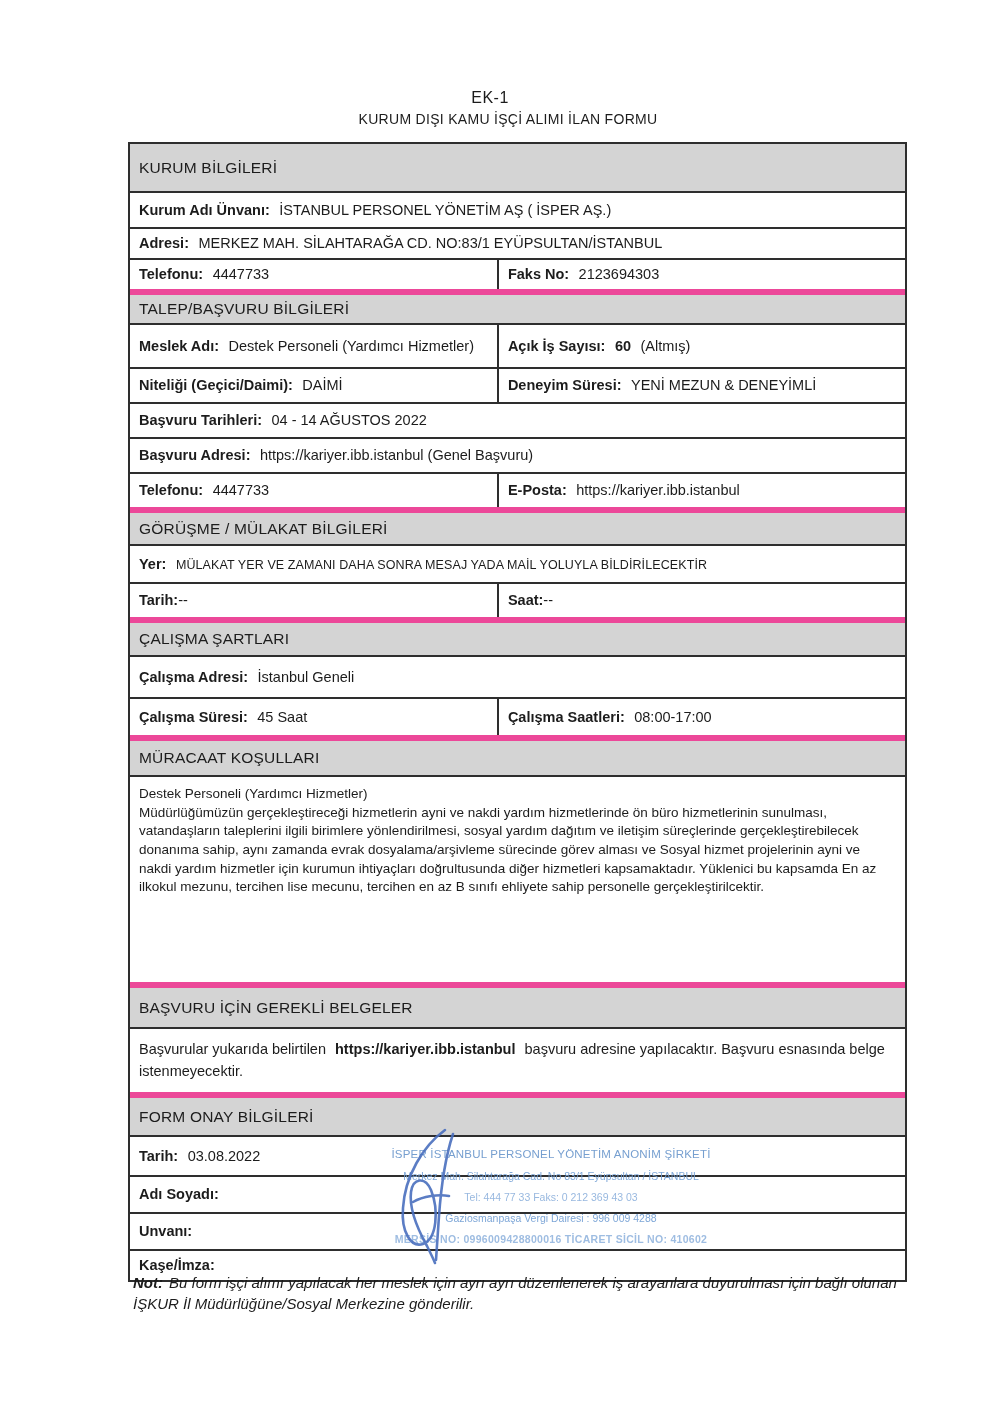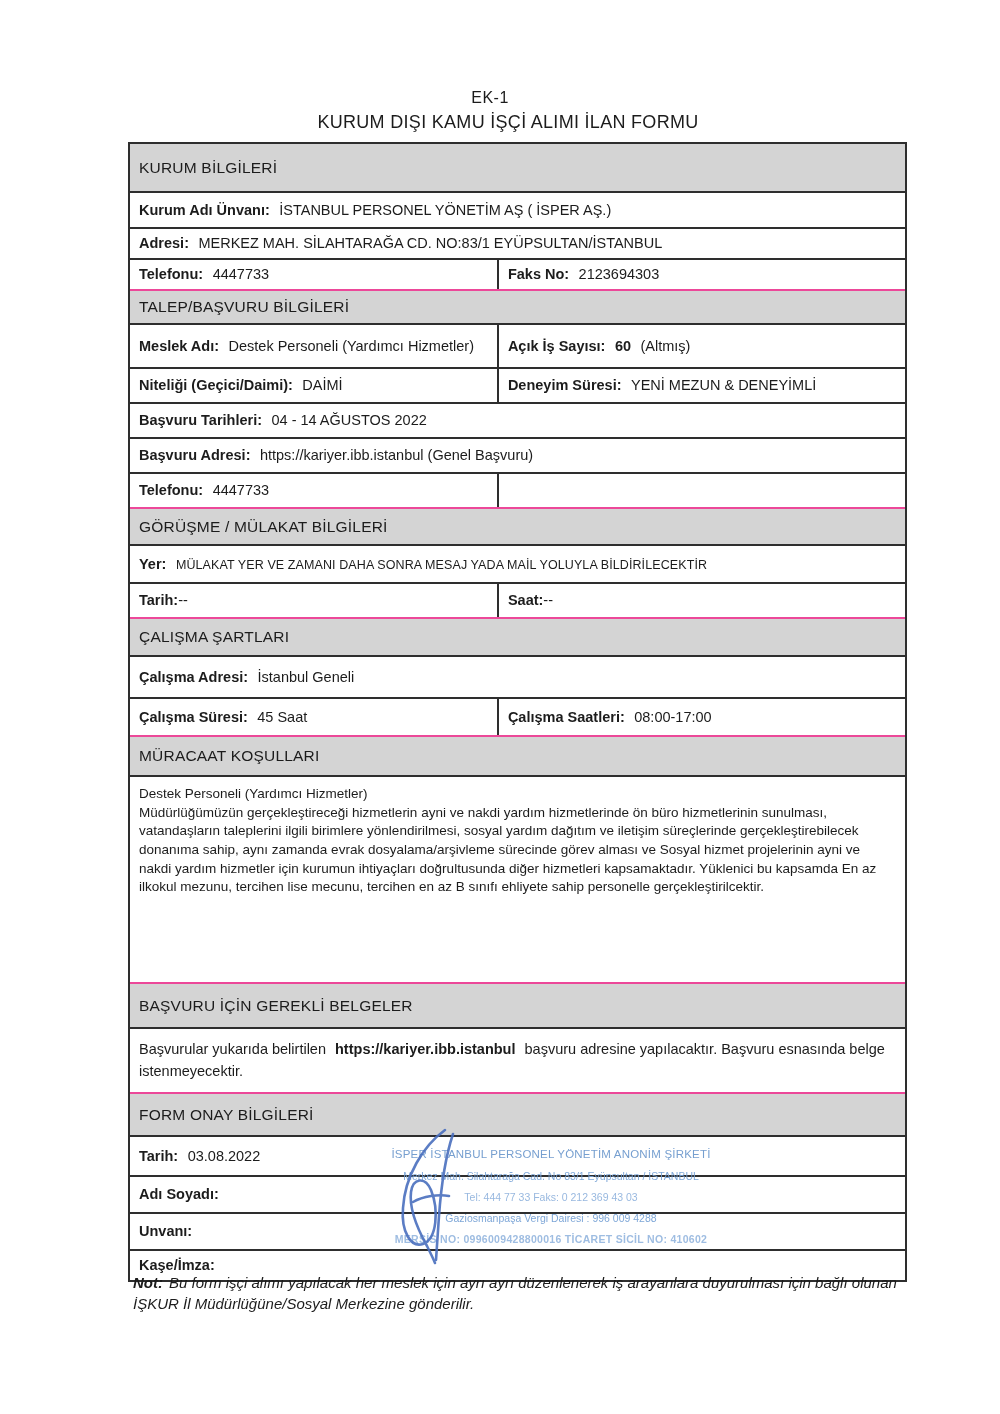--- a/index.html
+++ b/index.html
@@ -9,40 +9,40 @@
     background:#ffffff;
     font-family:"Liberation Sans", sans-serif;
     color:#1c1c1c;
     overflow:hidden;
   }
   .titles {
     position:absolute; top:86px; left:0; width:980px;
     text-align:center; line-height:1.45;
   }
   .ek-label { font-size:16px; letter-spacing:.5px; }
-  .form-title { font-size:18px; letter-spacing:.3px;padding-left:36px; }
+  .form-title { font-size:14px; letter-spacing:.3px;padding-left:36px; }
 
   .form-table {
     position:absolute; left:128px; top:142px; width:779px;
     border:2px solid #2e2e2e;
     box-sizing:border-box;
     background:#fff;
   }
   .row {
     display:flex; box-sizing:border-box;
     border-top:2px solid #2e2e2e;
   }
   .row:first-child { border-top:none; }
   .sec-header {
     background:#d4d4d4;
     display:flex; align-items:center;
     padding:4px 9px;
     font-size:15.5px; letter-spacing:.2px;
     box-sizing:border-box;
-    border-top:2px solid #ec4899;
+    border-top:6px solid #ec4899;
   }
   .sec-header:first-child { border-top:none; }
   .cell {
     display:flex; align-items:center;
     padding:4px 9px; box-sizing:border-box;
     flex:1 1 auto; min-width:0;
   }
   .cell .txt { display:block; line-height:1.3; }
   .cell.left { width:47.6%; flex:0 0 47.6%; border-right:2px solid #2e2e2e; }
   .lbl { font-weight:bold; font-size:14.5px; }
@@ -191,20 +191,26 @@
         </div>
     </div>
 
     <div class="row h-teleposta">
       <div class="cell left">
           <div class="txt">
         <span class="lbl">Telefonu:</span>
         <span class="val gap">4447733</span>
       </div>
         </div>
+      <div class="cell">
+          <div class="txt">
+        <span class="lbl">E-Posta:</span>
+        <span class="val gap">https://kariyer.ibb.istanbul</span>
+      </div>
+        </div>
     </div>
 
     <div class="sec-header h-hdr3">GÖRÜŞME / MÜLAKAT BİLGİLERİ</div>
 
     <div class="row h-yer">
       <div class="cell">
           <div class="txt">
         <span class="lbl">Yer:</span>
         <span class="val small gap">MÜLAKAT YER VE ZAMANI DAHA SONRA MESAJ YADA MAİL YOLUYLA BİLDİRİLECEKTİR</span>
       </div>

